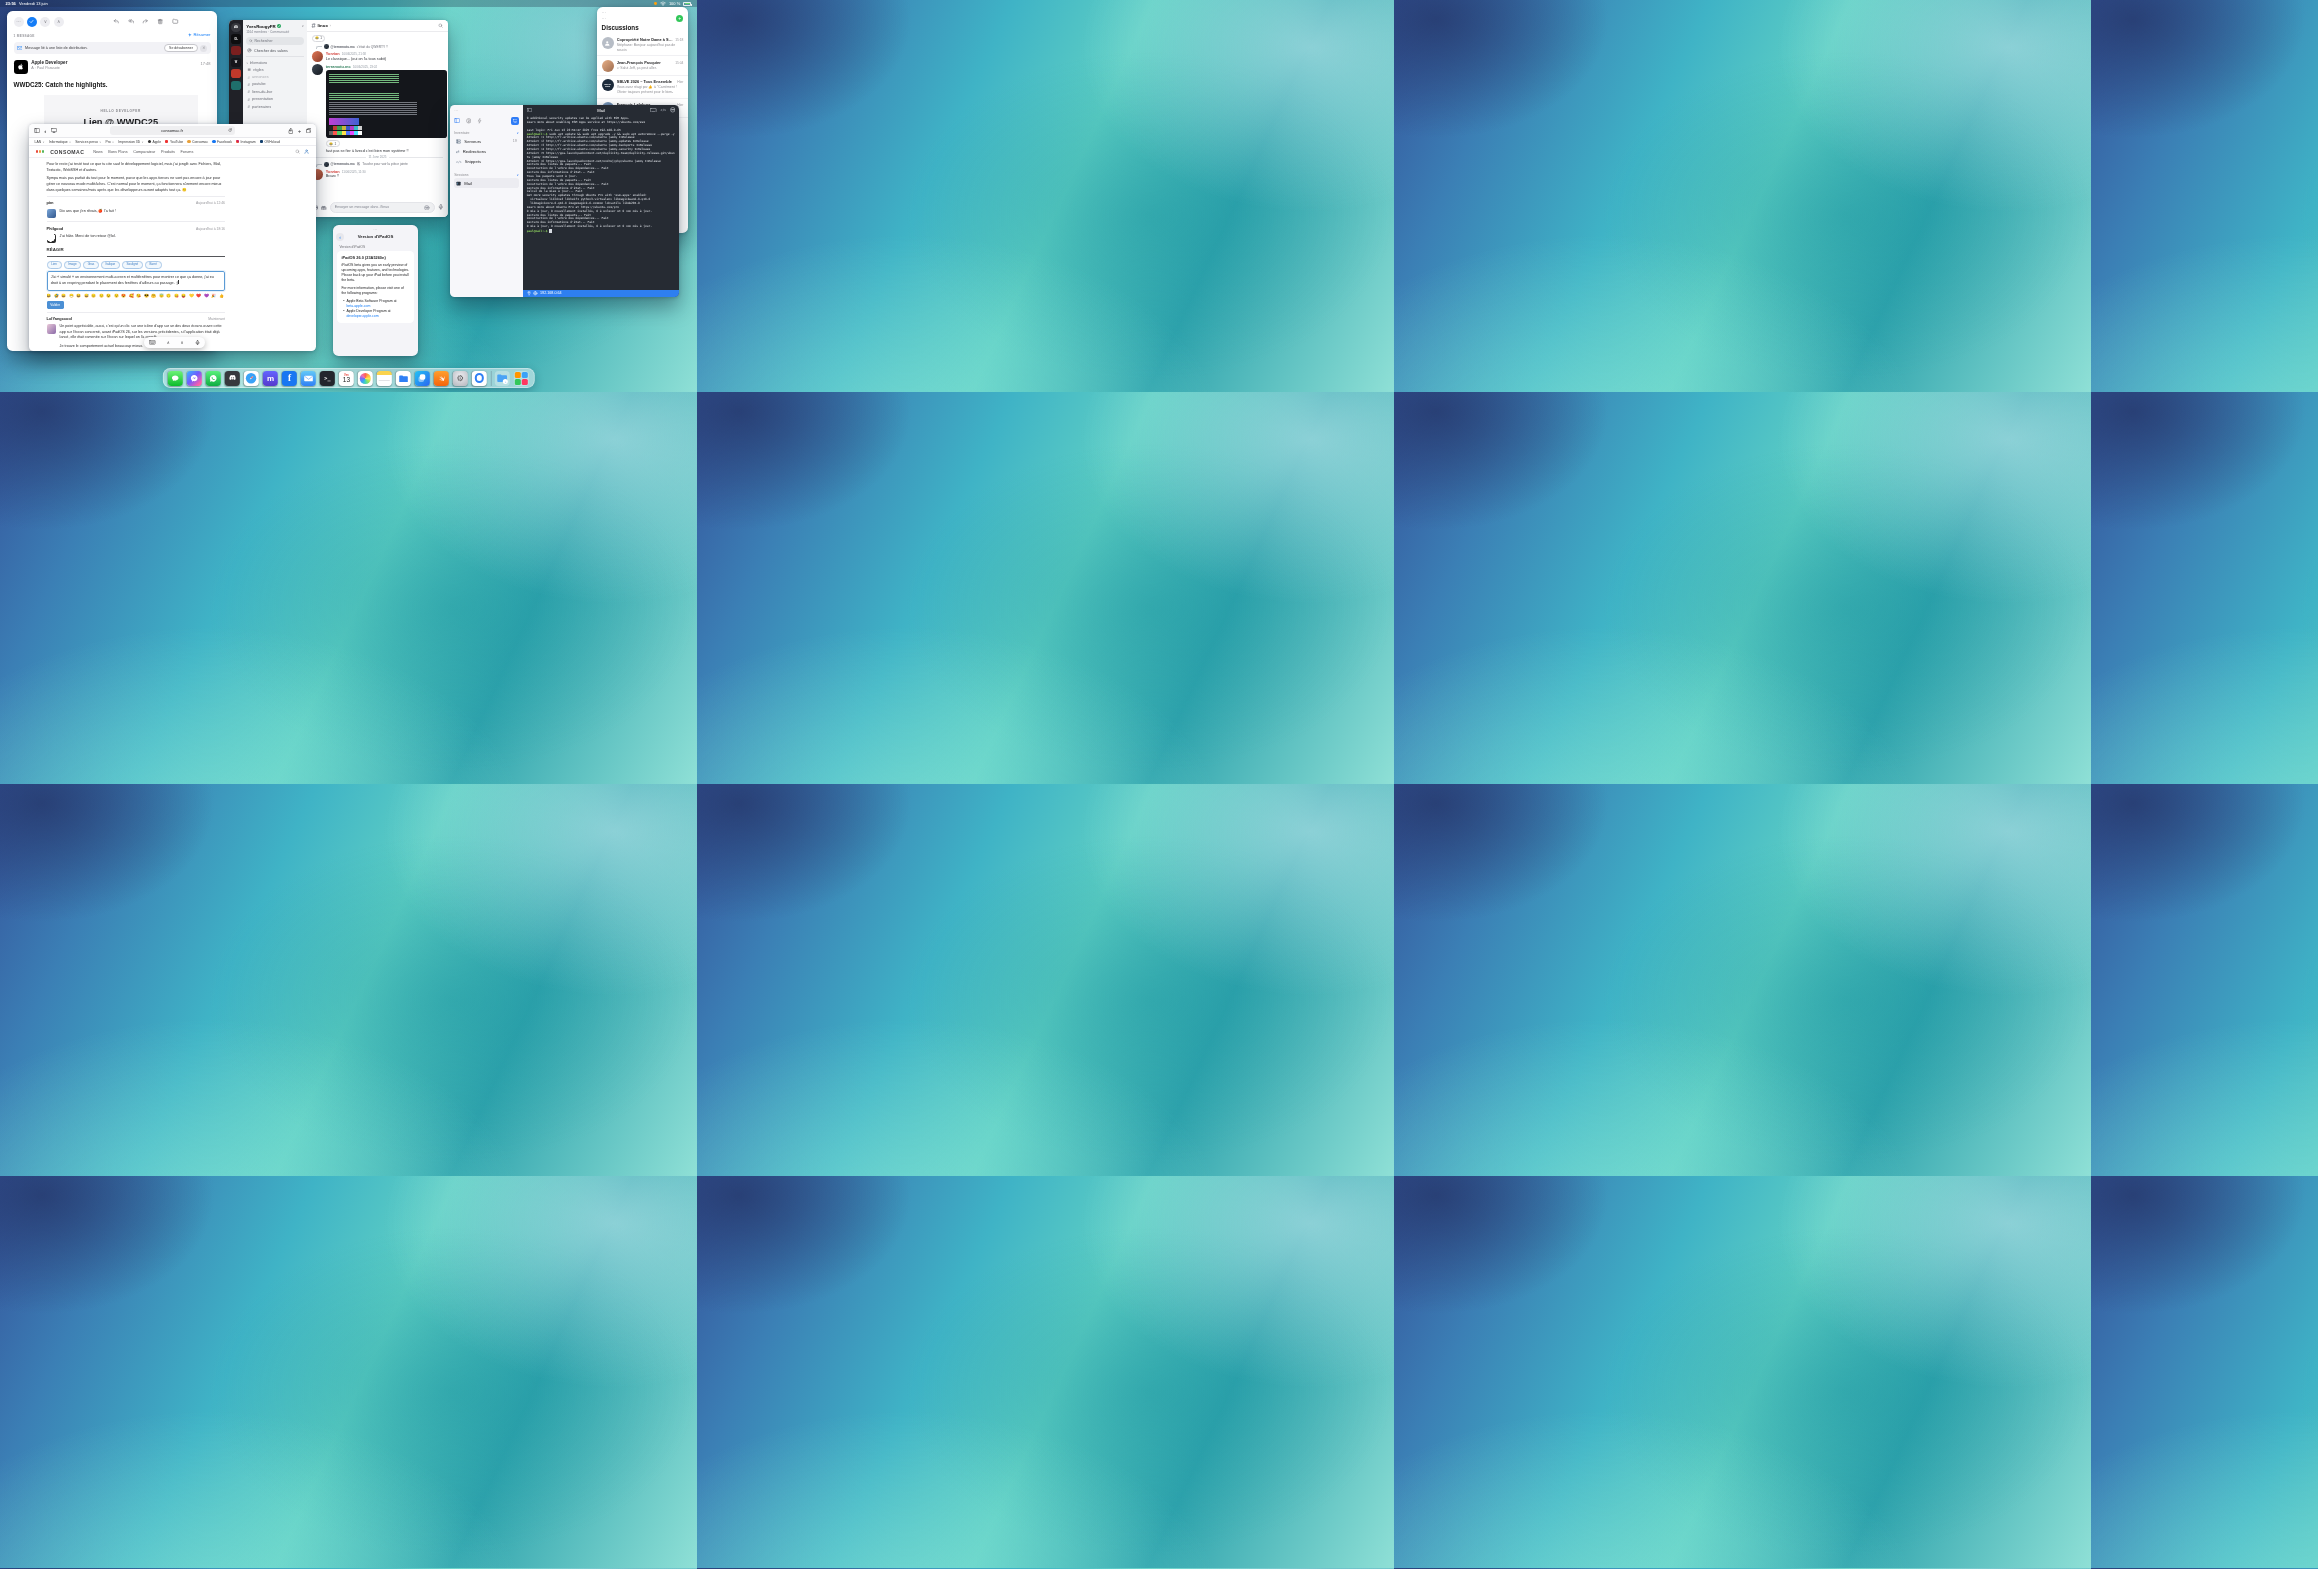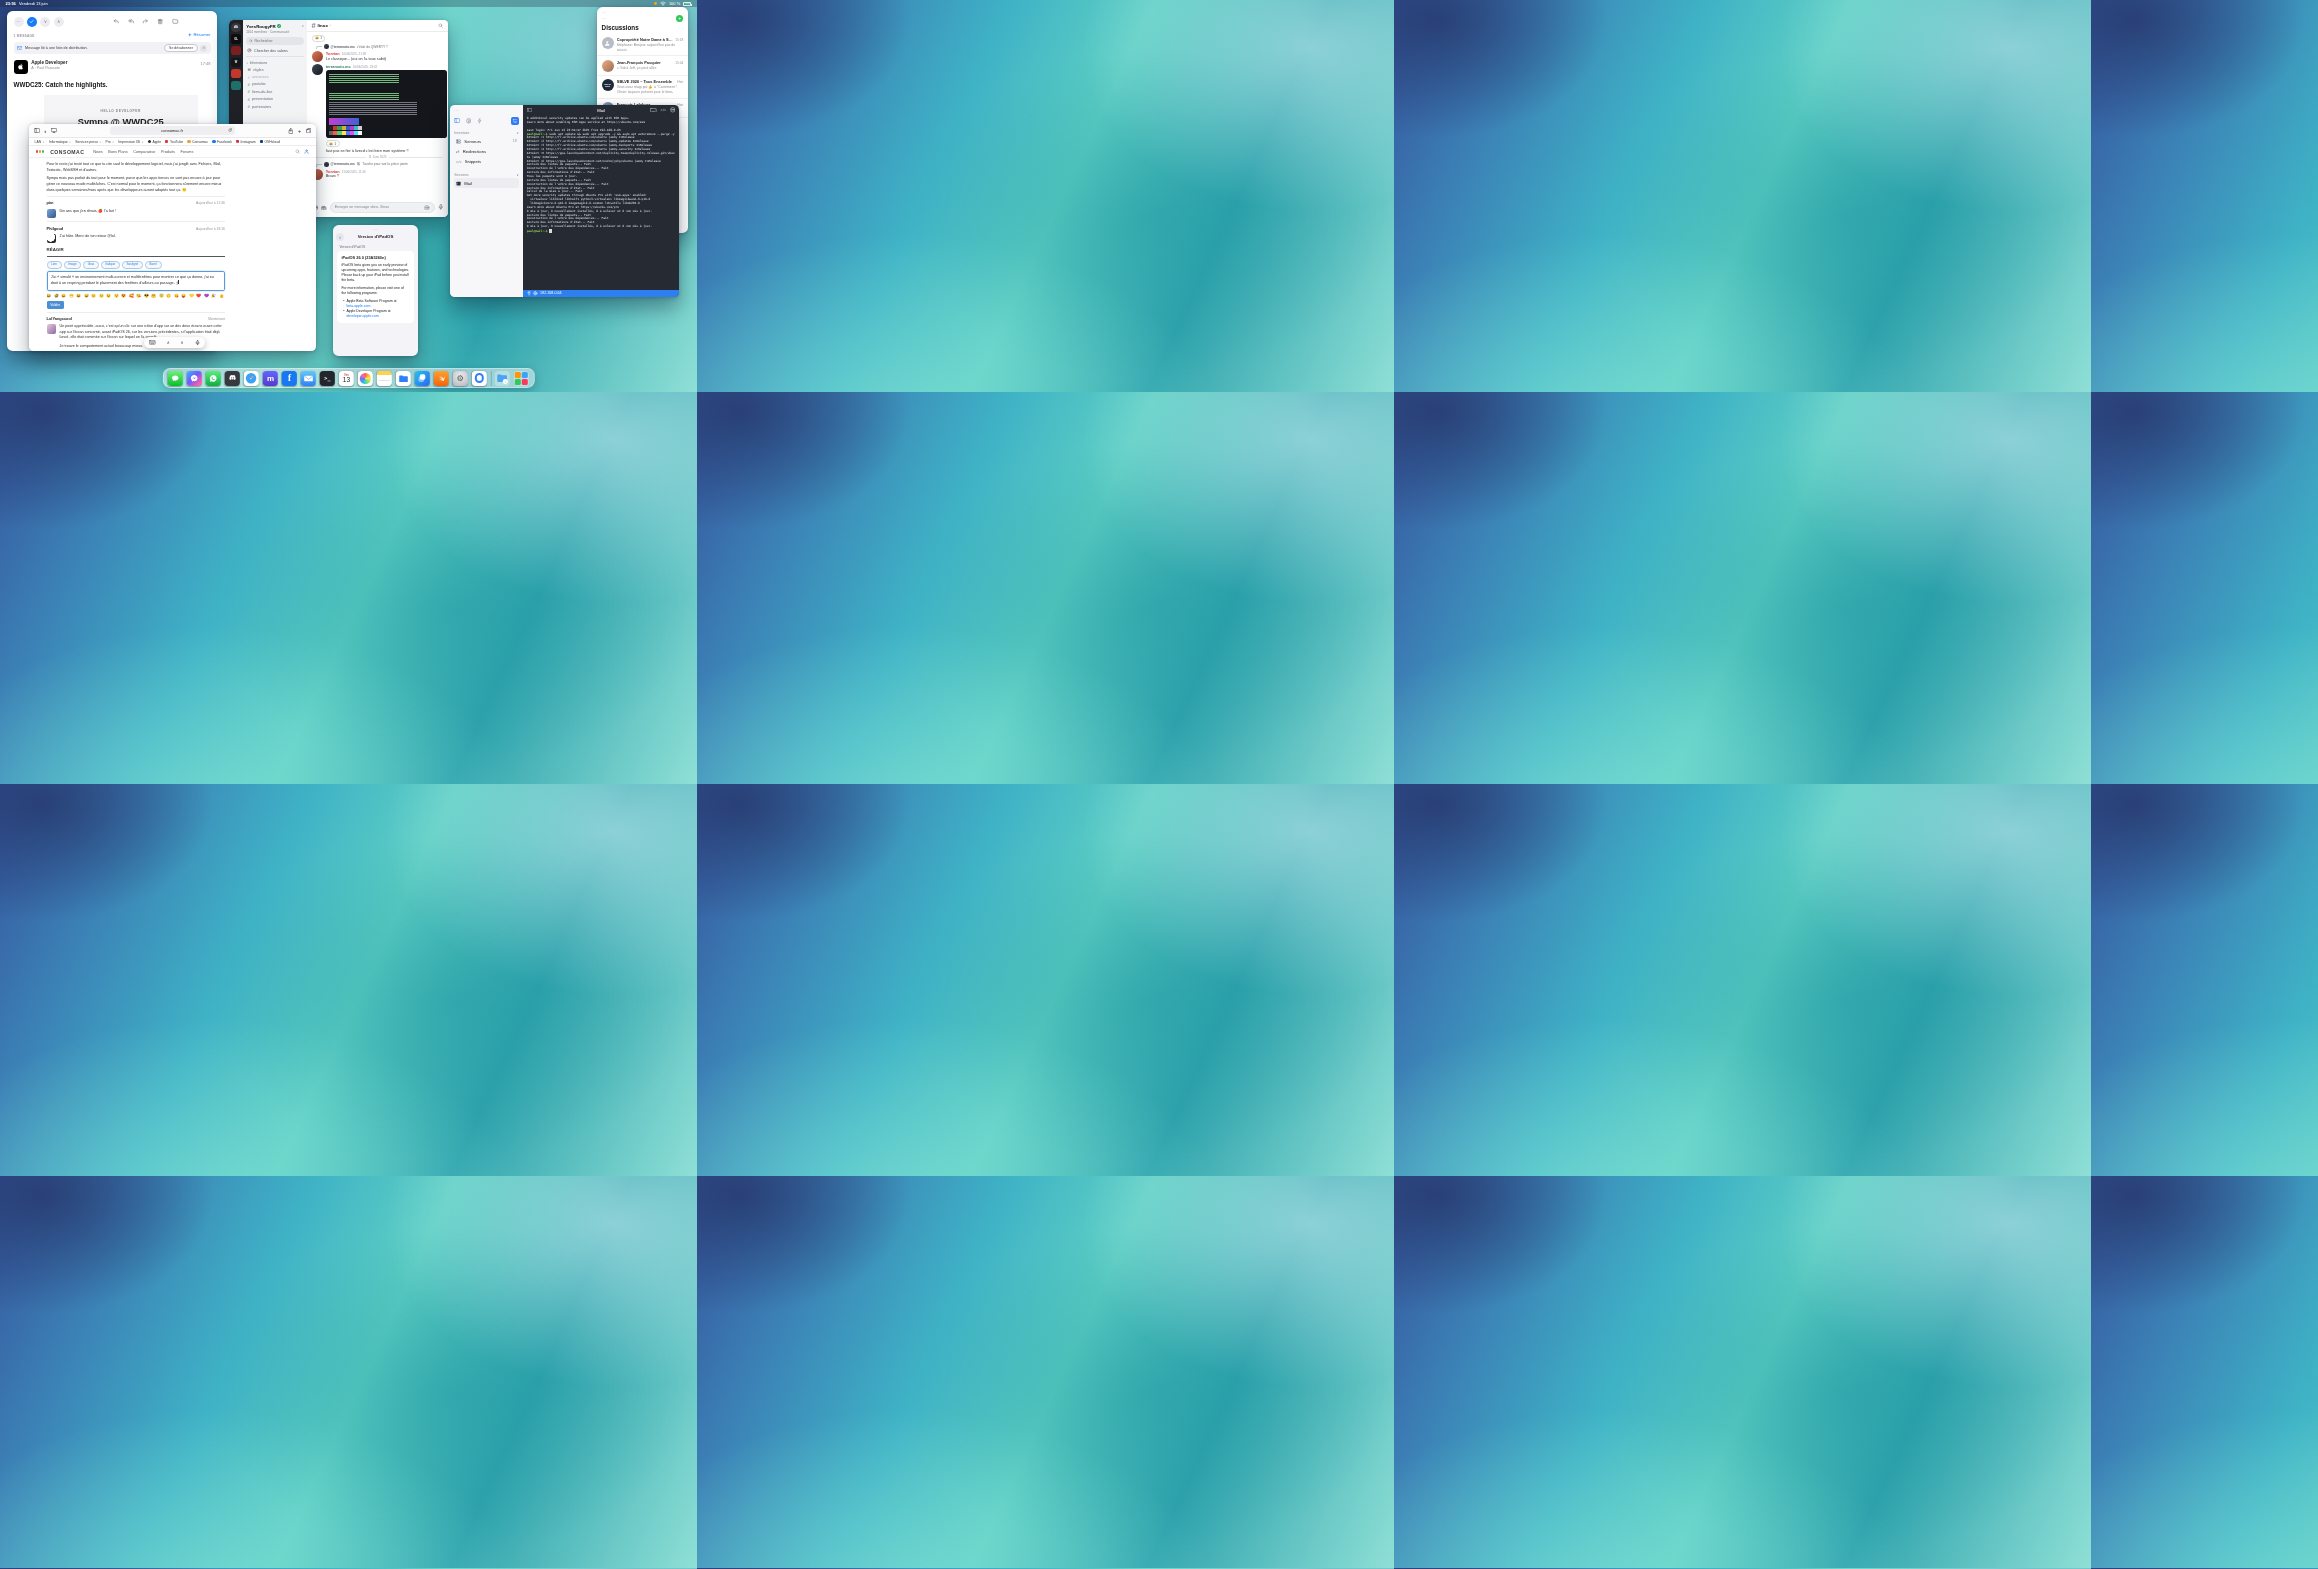--- a/index.html
+++ b/index.html
@@ -329,21 +329,21 @@
       <div class="sender-name">Apple Developer</div>
       <div class="sender-to">À : Paul Parasote</div>
     </div>
     <span class="sender-time">17:48</span>
   </div>
 
   <div class="mail-subject">WWDC25: Catch the highlights.</div>
 
   <div class="mail-hero">
     <div class="hero-eyebrow">HELLO DEVELOPER</div>
-    <div class="hero-title">Sympa @ WWDC25</div>
+    <div class="hero-title">Lien @ WWDC25</div>
   </div>
 </div>
 
 <div class="win w-dc">
   <div class="dc-rail">
     <span class="rail-btn">
       <svg width="6" height="6" viewBox="0 0 24 24">
           <path fill="#dcddde" d="M17.6 6.4A13 13 0 0 0 14.4 5l-.2.5a12 12 0 0 0-4.4 0L9.6 5a13 13 0 0 0-3.2 1.4C4.3 9.5 3.8 12.5 4 15.4c1.3 1 2.6 1.6 3.9 2l.8-1.4-1.3-.7.3-.3c2.6 1.2 5.4 1.2 8 0l.3.3-1.3.7.8 1.4c1.3-.4 2.6-1 3.9-2 .3-3.4-.6-6.3-1.8-9zM9.7 13.6c-.8 0-1.4-.7-1.4-1.6s.6-1.6 1.4-1.6 1.4.7 1.4 1.6-.6 1.6-1.4 1.6zm4.6 0c-.8 0-1.4-.7-1.4-1.6s.6-1.6 1.4-1.6 1.4.7 1.4 1.6-.6 1.6-1.4 1.6z"></path>
         </svg>
     </span>

